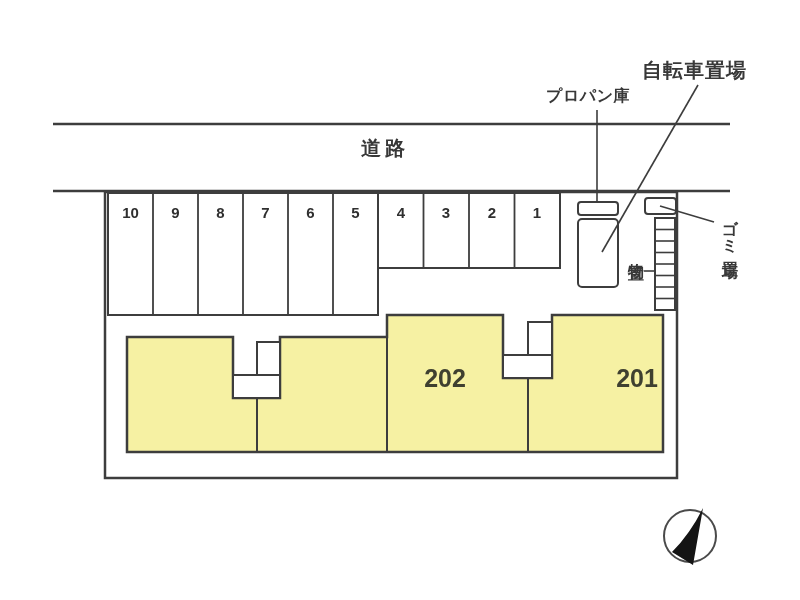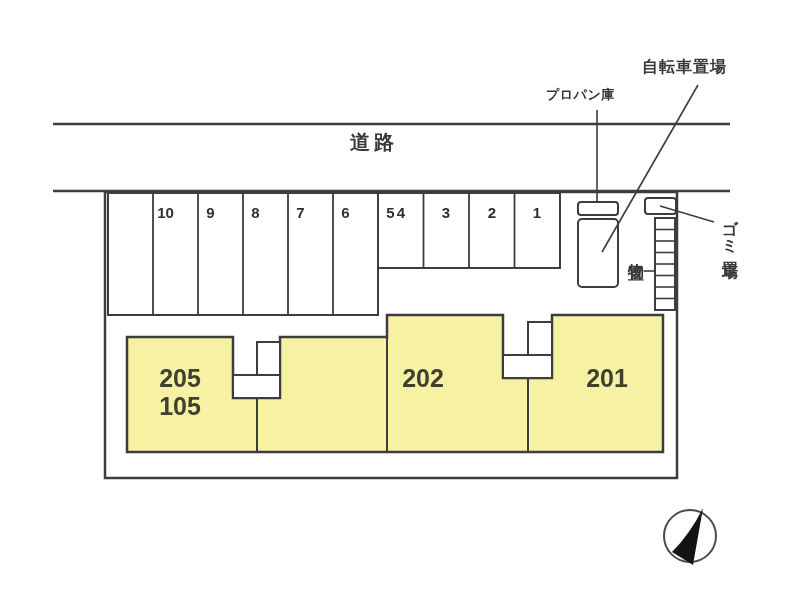--- a/index.html
+++ b/index.html
@@ -9,29 +9,29 @@
     --label-text:#383838;
   }
   html,body{margin:0;padding:0;background:#fff;}
   .canvas{
     position:relative;width:800px;height:600px;background:#ffffff;
     font-family:"Liberation Sans",sans-serif;color:var(--label-text);
     overflow:hidden;
   }
   .canvas svg{position:absolute;left:0;top:0;}
   .lbl{position:absolute;white-space:nowrap;font-weight:600;color:var(--label-text);}
-  .road-label{left:350px;top:129px;width:70px;text-align:left;font-size:20px;letter-spacing:4px;}
-  .propane-label{left:546px;top:86px;font-size:13px;letter-spacing:.5px;}
-  .bicycle-label{left:642px;top:57px;font-size:16px;letter-spacing:1px;}
+  .road-label{left:350px;top:135px;width:70px;text-align:center;font-size:20px;letter-spacing:4px;}
+  .propane-label{left:546px;top:86px;font-size:16px;letter-spacing:.5px;}
+  .bicycle-label{left:642px;top:57px;font-size:20px;letter-spacing:1px;}
   .v-label{writing-mode:vertical-rl;text-orientation:upright;letter-spacing:2px;}
   .garbage-label{left:719px;top:208px;font-size:16px;}
   .storage-label{left:625px;top:250px;font-size:16px;}
   .pnum{position:absolute;top:204px;height:20px;text-align:center;
         font-size:15px;font-weight:700;color:#2f2f2f;}
-  .pnum.deep{width:45px;margin-left:35px;}
+  .pnum.deep{width:45px;}
   .pnum.shallow{width:46px;}
   .unit-label{position:absolute;top:364px;width:90px;text-align:center;
         font-size:25px;line-height:28px;font-weight:700;color:var(--unit-text);}
 </style>
 </head>
 <body>
 
 <div class="canvas">
 
   <svg width="800" height="600" viewBox="0 0 800 600">
@@ -102,24 +102,20 @@
   <div class="pnum deep" style="left:198px">8</div>
   <div class="pnum deep" style="left:243px">7</div>
   <div class="pnum deep" style="left:288px">6</div>
   <div class="pnum deep" style="left:333px">5</div>
 
   <div class="pnum shallow" style="left:378px">4</div>
   <div class="pnum shallow" style="left:423px">3</div>
   <div class="pnum shallow" style="left:469px">2</div>
   <div class="pnum shallow" style="left:514px">1</div>
 
-  <div class="unit-label" style="left:135px">
-    <div>205</div>
-    <div>105</div>
-  </div>
-  <div class="unit-label" style="left:378px">
+  <div class="unit-label" style="left:400px">
     <div>202</div>
   </div>
-  <div class="unit-label" style="left:562px">
+  <div class="unit-label" style="left:592px">
     <div>201</div>
   </div>
 
 </div>
 
 </body></html>

